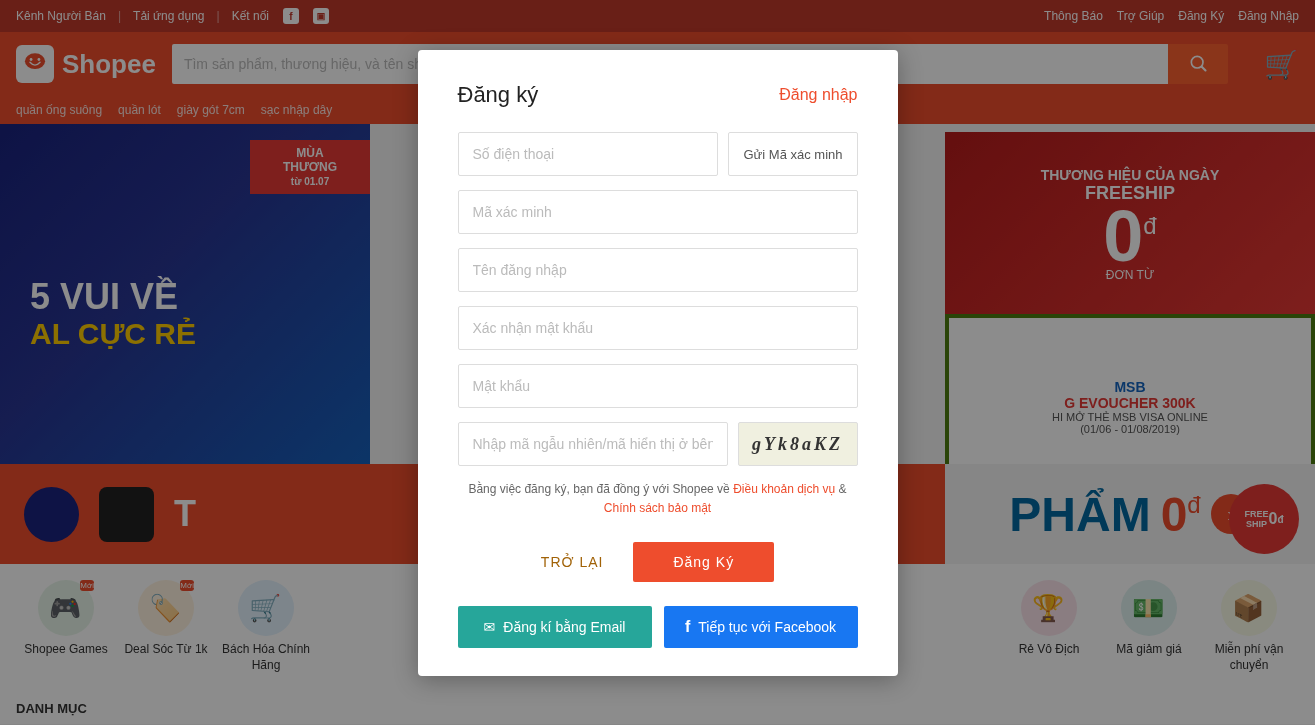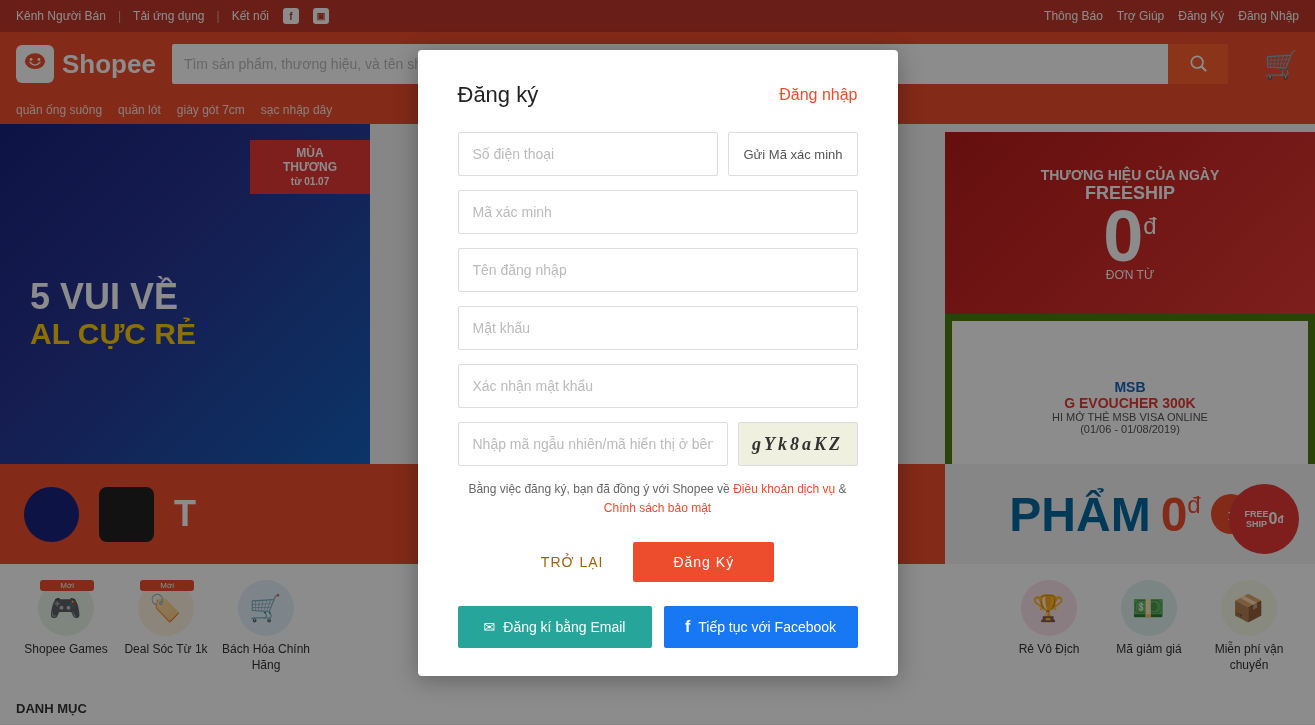--- a/index.html
+++ b/index.html
@@ -83,41 +83,41 @@
       position: absolute; right: 0; top: 8px;
       width: 370px; height: 185px;
       background: linear-gradient(135deg, #b71c1c, #e53935);
       display: flex; align-items: center; justify-content: center;
       overflow: hidden;
     }
 
     .banner-right-bottom {
       position: absolute; right: 0; top: 190px;
       width: 370px; height: 185px;
-      background: #fff; border: 7px solid #4d7c0f;
+      background: #fff; border: 4px solid #4d7c0f;
       display: flex; align-items: center; justify-content: center;
       overflow: hidden;
     }
     .evoucher { text-align: center; padding: 10px; }
     .evoucher .msb { color: #1565c0; font-weight: bold; font-size: 14px; }
     .evoucher .desc { font-size: 11px; color: #555; }
 
     
     .category-row {
       position: absolute; bottom: 0; left: 0; right: 0; height: 160px;
       background: white;
       display: flex; align-items: flex-start; padding: 16px;
       gap: 0;
     }
     .cat-item {
       display: flex; flex-direction: column; align-items: center;
       width: 100px; gap: 6px; cursor: pointer;
     }
     .cat-icon { width: 56px; height: 56px; border-radius: 50%; display: flex; align-items: center; justify-content: center; font-size: 26px; position: relative; }
-    .cat-icon .badge { position: absolute; top: 0; right: 0; background: #ee4d2d; color: white; font-size: 8px; padding: 1px 20px; border-radius: 3px; }
+    .cat-icon .badge { position: absolute; top: 0; right: 0; background: #ee4d2d; color: white; font-size: 8px; padding: 1px 0; border-radius: 3px; }
     .cat-label { font-size: 12px; color: #333; text-align: center; line-height: 1.3; }
     .cat-icon.green { background: #e8f5e9; }
     .cat-icon.orange { background: #fff3e0; }
     .cat-icon.blue { background: #e3f2fd; }
     .cat-icon.red { background: #fce4ec; }
     .cat-icon.teal { background: #e0f2f1; }
     .cat-icon.lime { background: #f9fbe7; }
     .danh-muc { position: absolute; bottom: 0; left: 0; background: white; padding: 8px 16px; font-size: 13px; font-weight: bold; color: #333; }
 
     
@@ -353,25 +353,25 @@
 
   <div class="form-group">
     <input type="text" class="form-input" placeholder="Mã xác minh" style="">
   </div>
 
   <div class="form-group">
     <input type="text" class="form-input" placeholder="Tên đăng nhập" style="">
   </div>
 
   <div class="form-group">
+    <input type="password" class="form-input" placeholder="Xác nhận mật khẩu" style="">
+  </div>
+
+  <div class="form-group">
     <input type="password" class="form-input" placeholder="Mật khẩu" style="">
-  </div>
-
-  <div class="form-group">
-    <input type="password" class="form-input" placeholder="Xác nhận mật khẩu" style="">
   </div>
 
   <div class="captcha-row">
     <input type="text" class="form-input captcha-input" placeholder="Nhập mã ngẫu nhiên/mã hiển thị ở bên phải" style="">
     <div class="captcha-img">
       <span>gYk8aKZ</span>
     </div>
   </div>
 
   <div class="terms-text">

